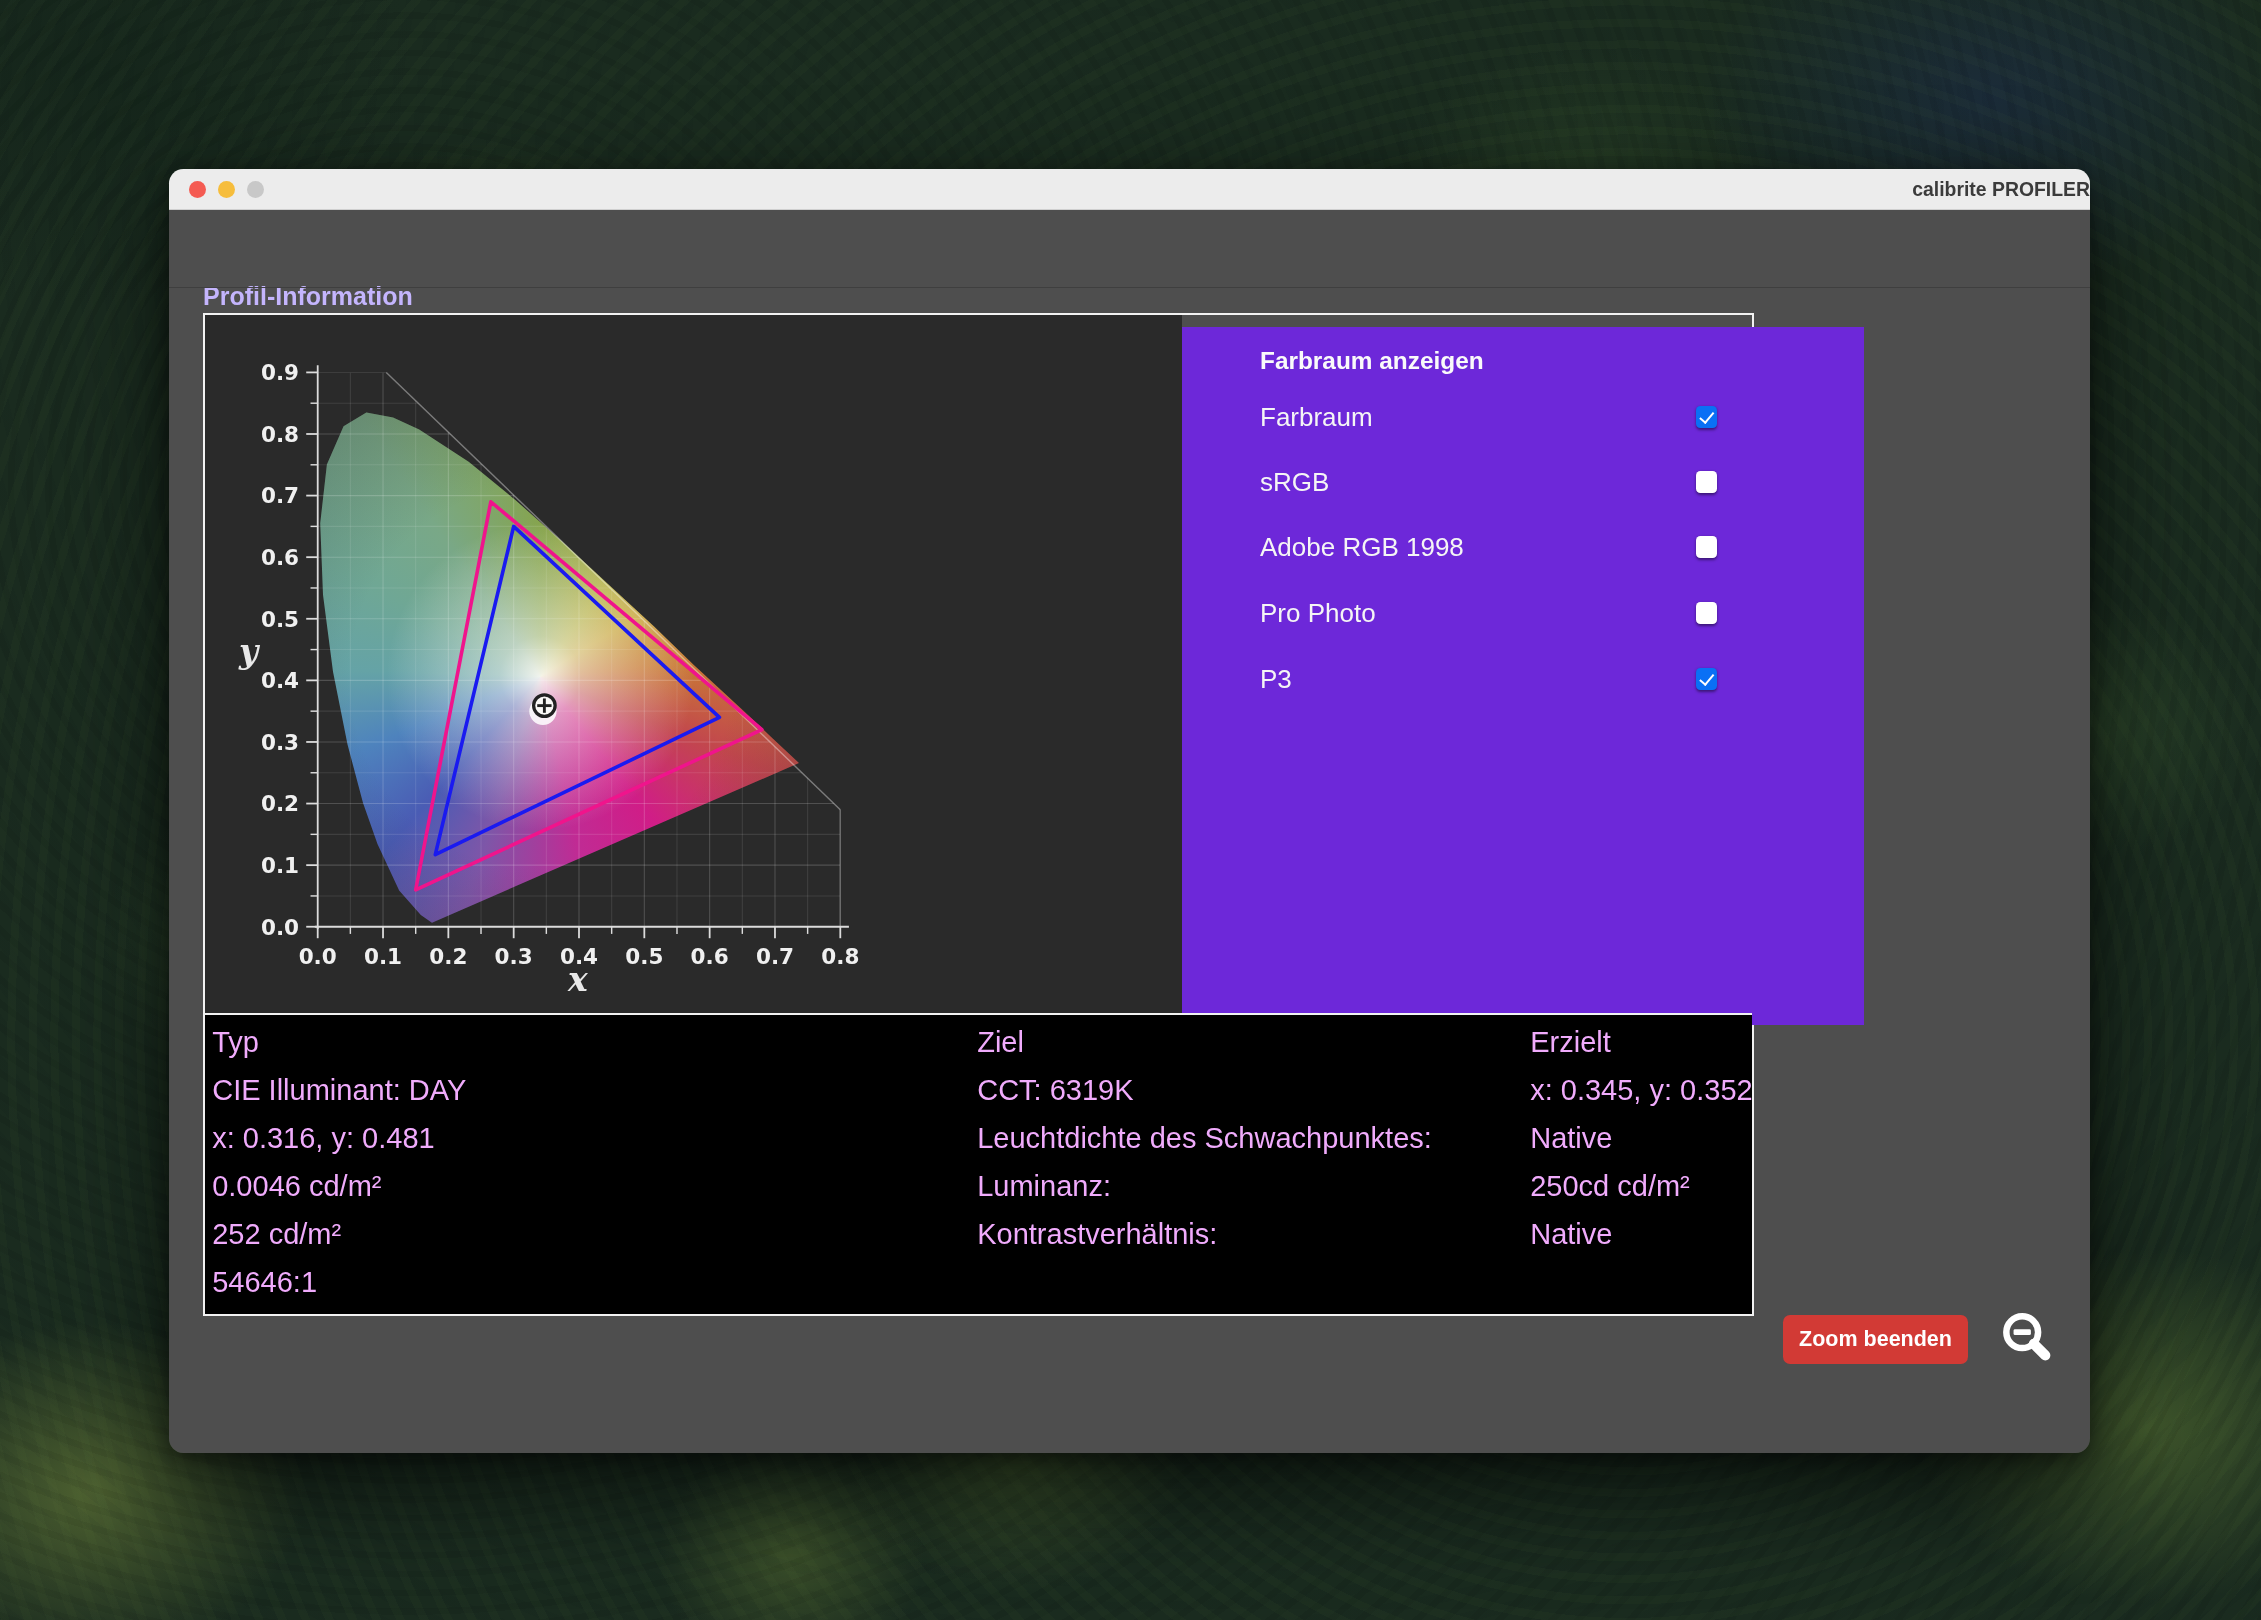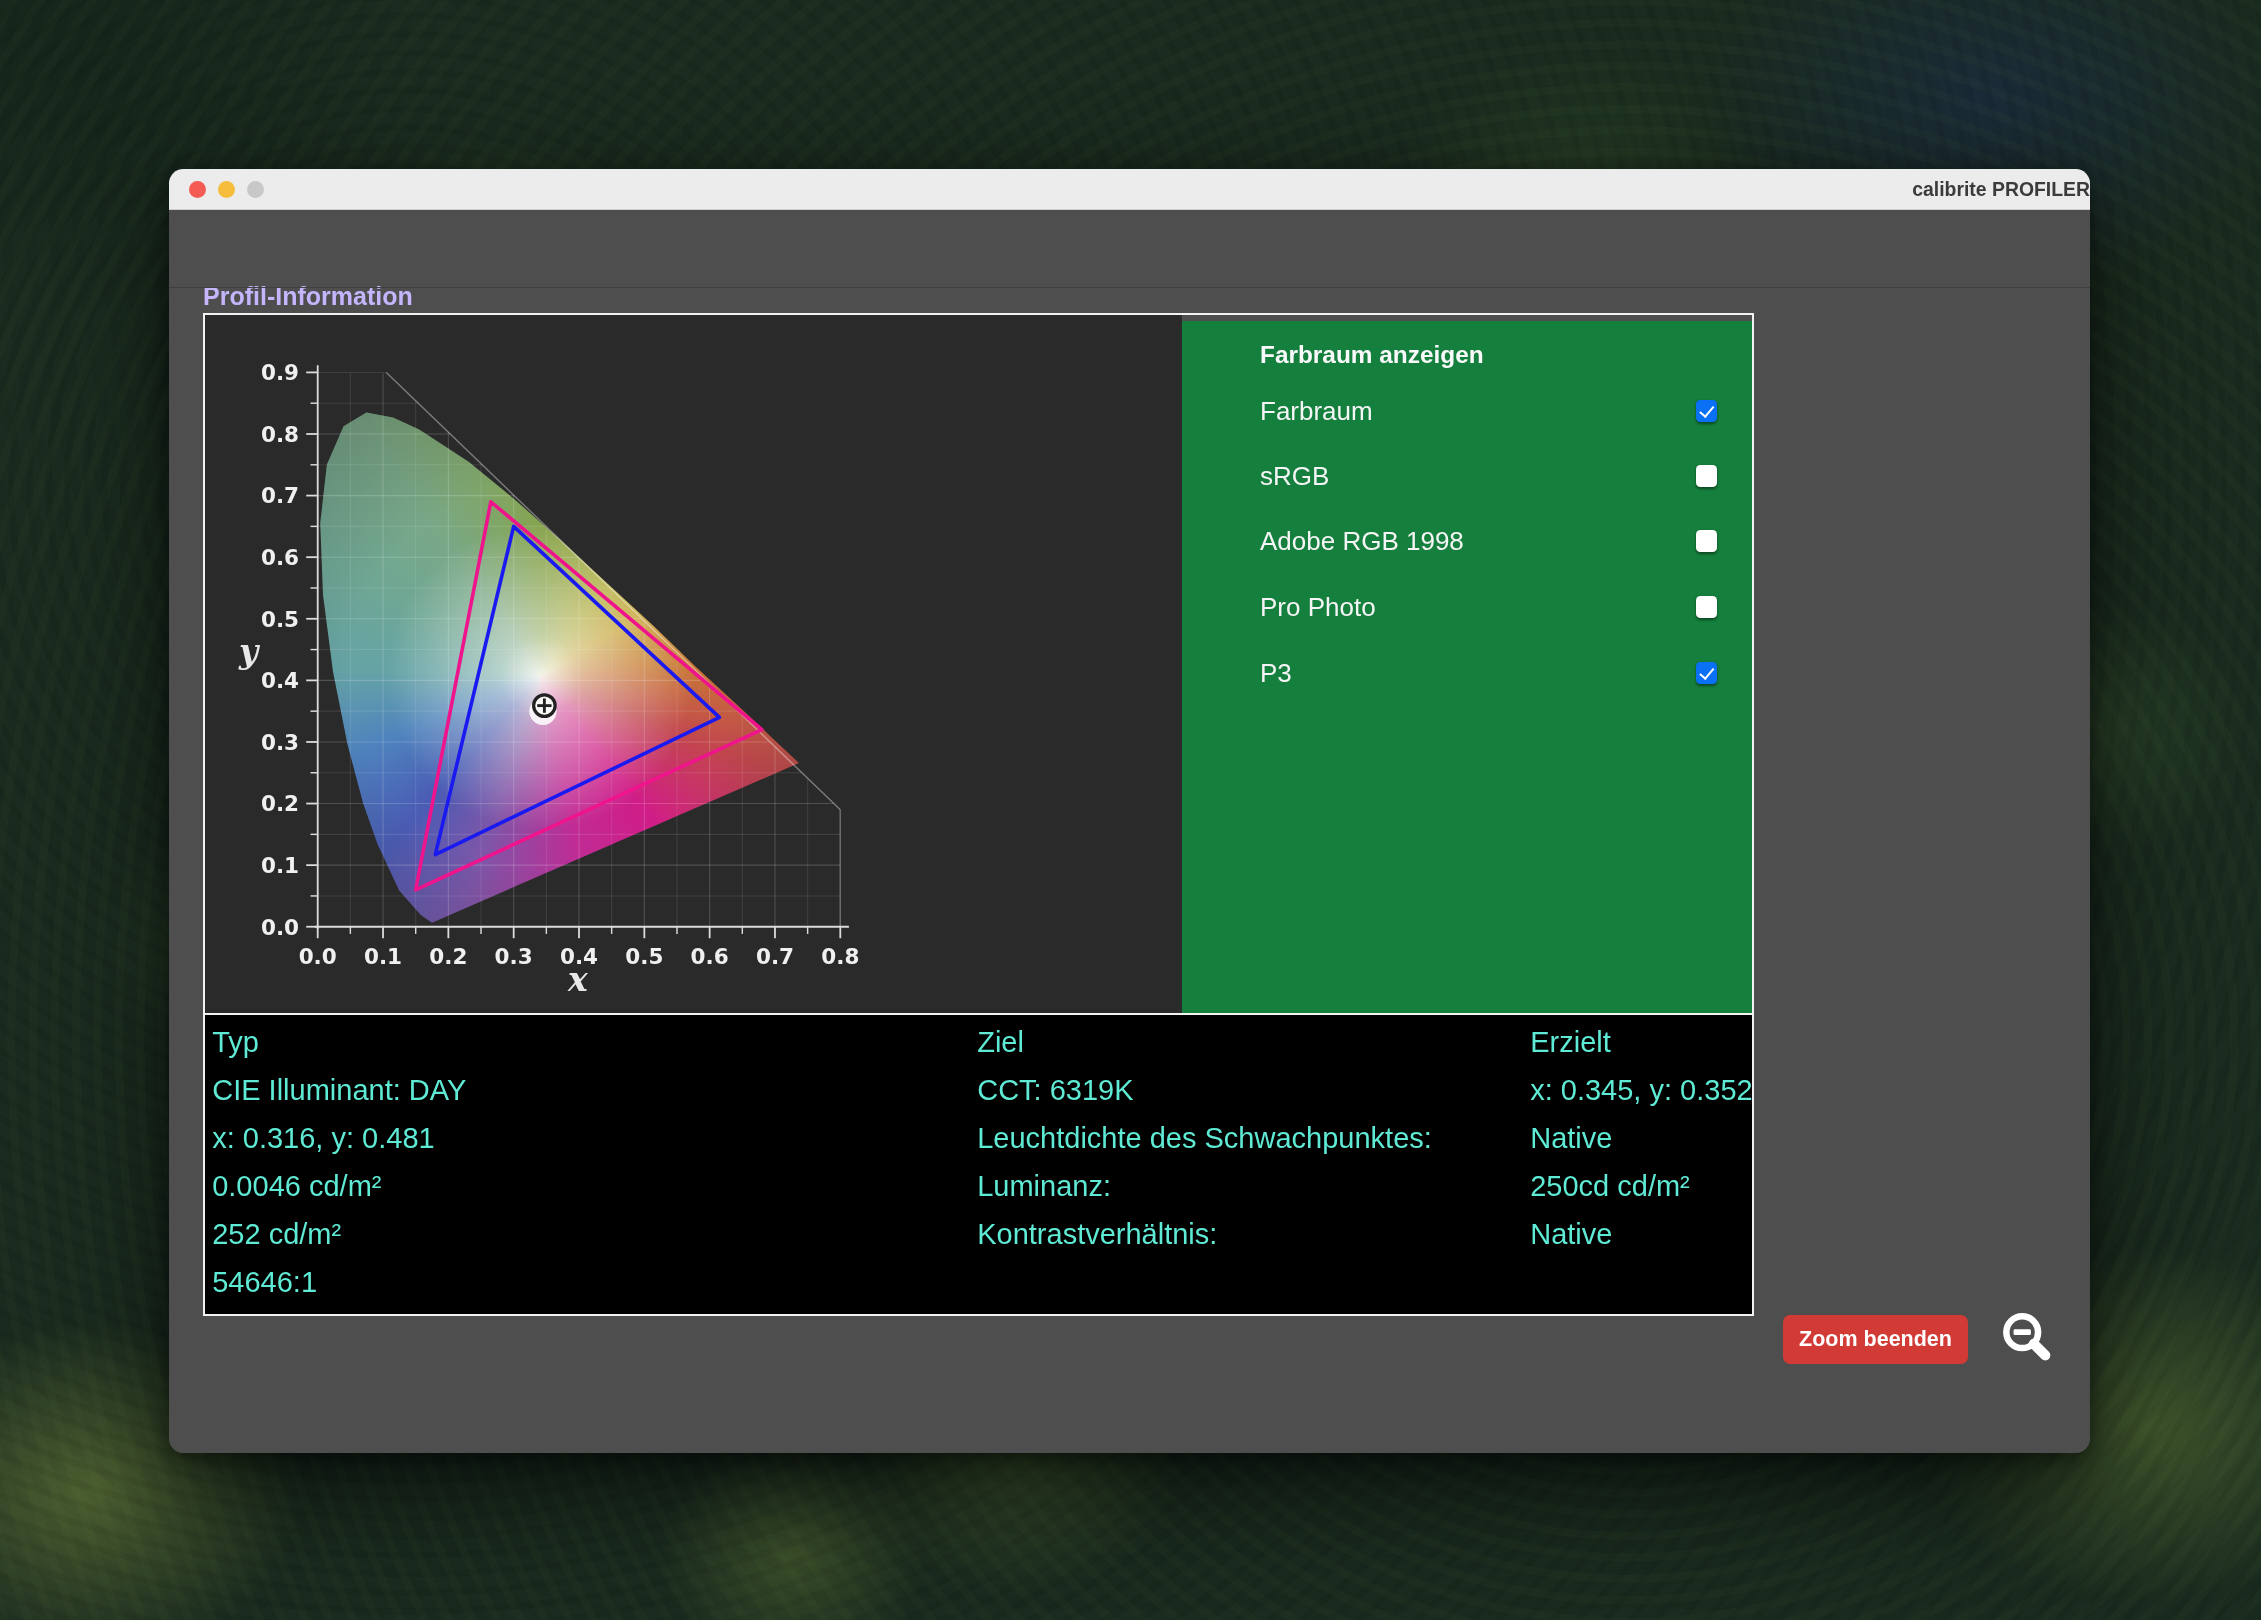--- a/index.html
+++ b/index.html
@@ -36,21 +36,21 @@
   .win-title{position:absolute;left:0;right:0;top:0;height:40px;line-height:41px;
     text-align:right;font-size:19.4px;font-weight:bold;color:#3b3b3b;}
   .content{position:absolute;left:0;top:41px;width:100%;height:1243px;background:#4e4e4e;
     border-radius:0 0 14.4px 14.4px;}
   .page-header{position:absolute;left:34px;top:24.4px;font-size:25px;font-weight:bold;color:#c4b5fd;margin-top:48px;}
   .header-divider{position:absolute;left:0;top:77px;width:100%;height:1.4px;background:#3f3f3f;}
   
   .container{position:absolute;left:34px;top:103px;width:1547px;height:999px;
     border:2.2px solid #f2f2f2;}
   .chart{position:absolute;left:0;top:0;width:977px;height:698px;background:#2a2a2a;overflow:hidden;}
-  .side-panel{position:absolute;left:977px;top:6px;width:570px;height:698px;background:#15803d;}
+  .side-panel{position:absolute;left:977px;top:12px;width:682px;height:698px;background:#6d28d9;}
   
   .horseshoe{position:absolute;left:113px;top:57px;width:556px;height:554px;
     background:
       radial-gradient(circle at 40% 55%, rgba(248,248,242,0.95) 0, rgba(246,246,240,0.55) 9%, rgba(246,246,240,0) 34%),
       radial-gradient(circle at 40% 55%, rgba(40,40,40,0) 42%, rgba(42,42,42,0.28) 78%),
       conic-gradient(from 0deg at 40% 55%,
         #86a44e 0deg, #b2ae3e 35deg, #c9a63a 58deg, #c97a35 85deg,
         #c2474d 112deg, #d01d87 142deg, #c02b94 168deg, #7e56a8 198deg,
         #4a5cb4 222deg, #4e83bd 248deg, #65a3a6 272deg, #6fa795 298deg,
         #79a887 325deg, #86a44e 360deg);
@@ -70,21 +70,21 @@
   .cb-label{position:absolute;left:0;top:0;font-size:26px;color:#f5f5f5;}
   .checkbox{position:absolute;right:17px;top:4.3px;width:21.5px;height:21.5px;border-radius:4.3px;
     background:#ffffff;box-shadow:0 1.4px 2.9px rgba(0,0,0,0.45);}
   .checkbox.checked{background:#0a70f5;}
   .checkbox.checked::after{content:"";position:absolute;left:7.2px;top:2.9px;width:5.7px;height:11.5px;
     border:solid #fff;border-width:0 2.9px 2.9px 0;transform:rotate(40deg);}
   
   .info-table{position:absolute;left:0;top:698px;width:1547px;height:301px;background:#000;
     border-top:2.2px solid #f2f2f2;display:grid;grid-template-columns:765px 553px 1fr;
     grid-auto-rows:48px;align-items:center;padding:3.6px 0 0 7.2px;box-sizing:border-box;}
-  .info-table .cell{font-size:29px;color:#5eead4;white-space:nowrap;}
+  .info-table .cell{font-size:29px;color:#f0abfc;white-space:nowrap;}
   
   .zoom-btn{position:absolute;left:1614px;top:1105px;width:185px;height:49px;border:none;
     border-radius:7.2px;background:#d23a35;color:#ffffff;font-family:"Liberation Sans",sans-serif;
     font-size:21.5px;font-weight:bold;cursor:pointer;}
   .mag-icon{position:absolute;left:1833px;top:1102px;width:52px;height:52px;}
 </style>
 </head>
 <body>
 
 <div id="screen">

